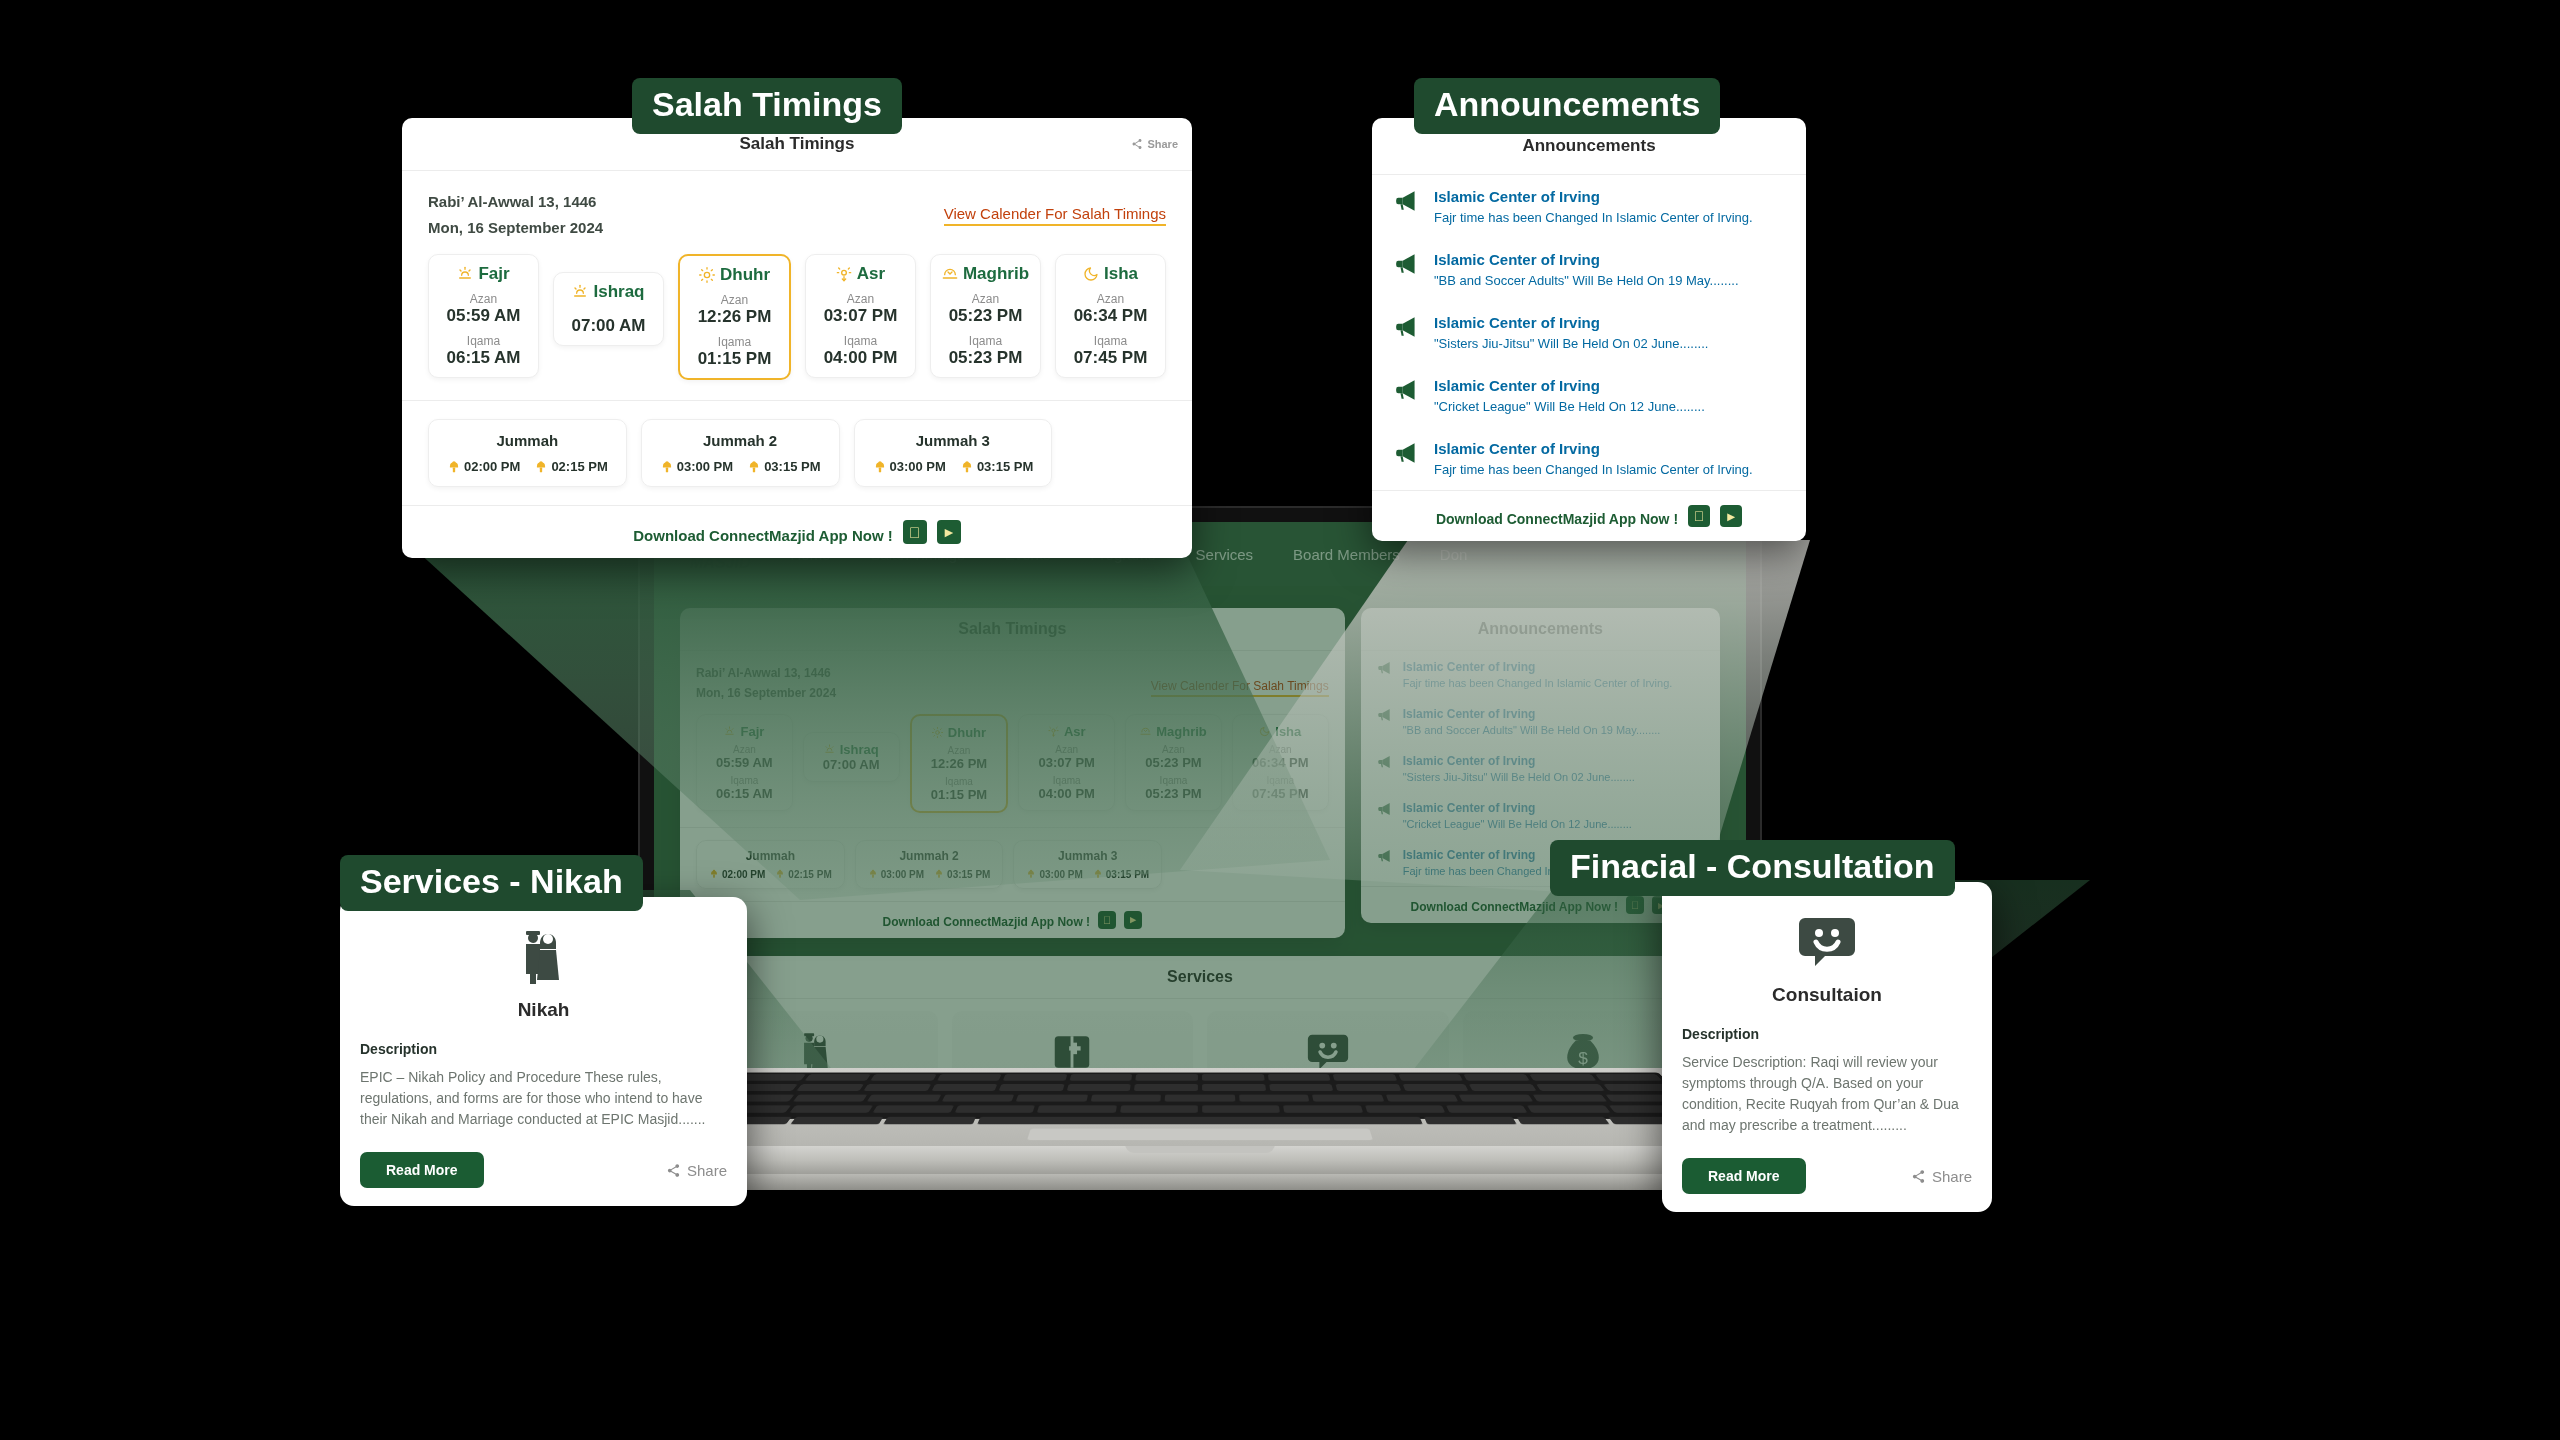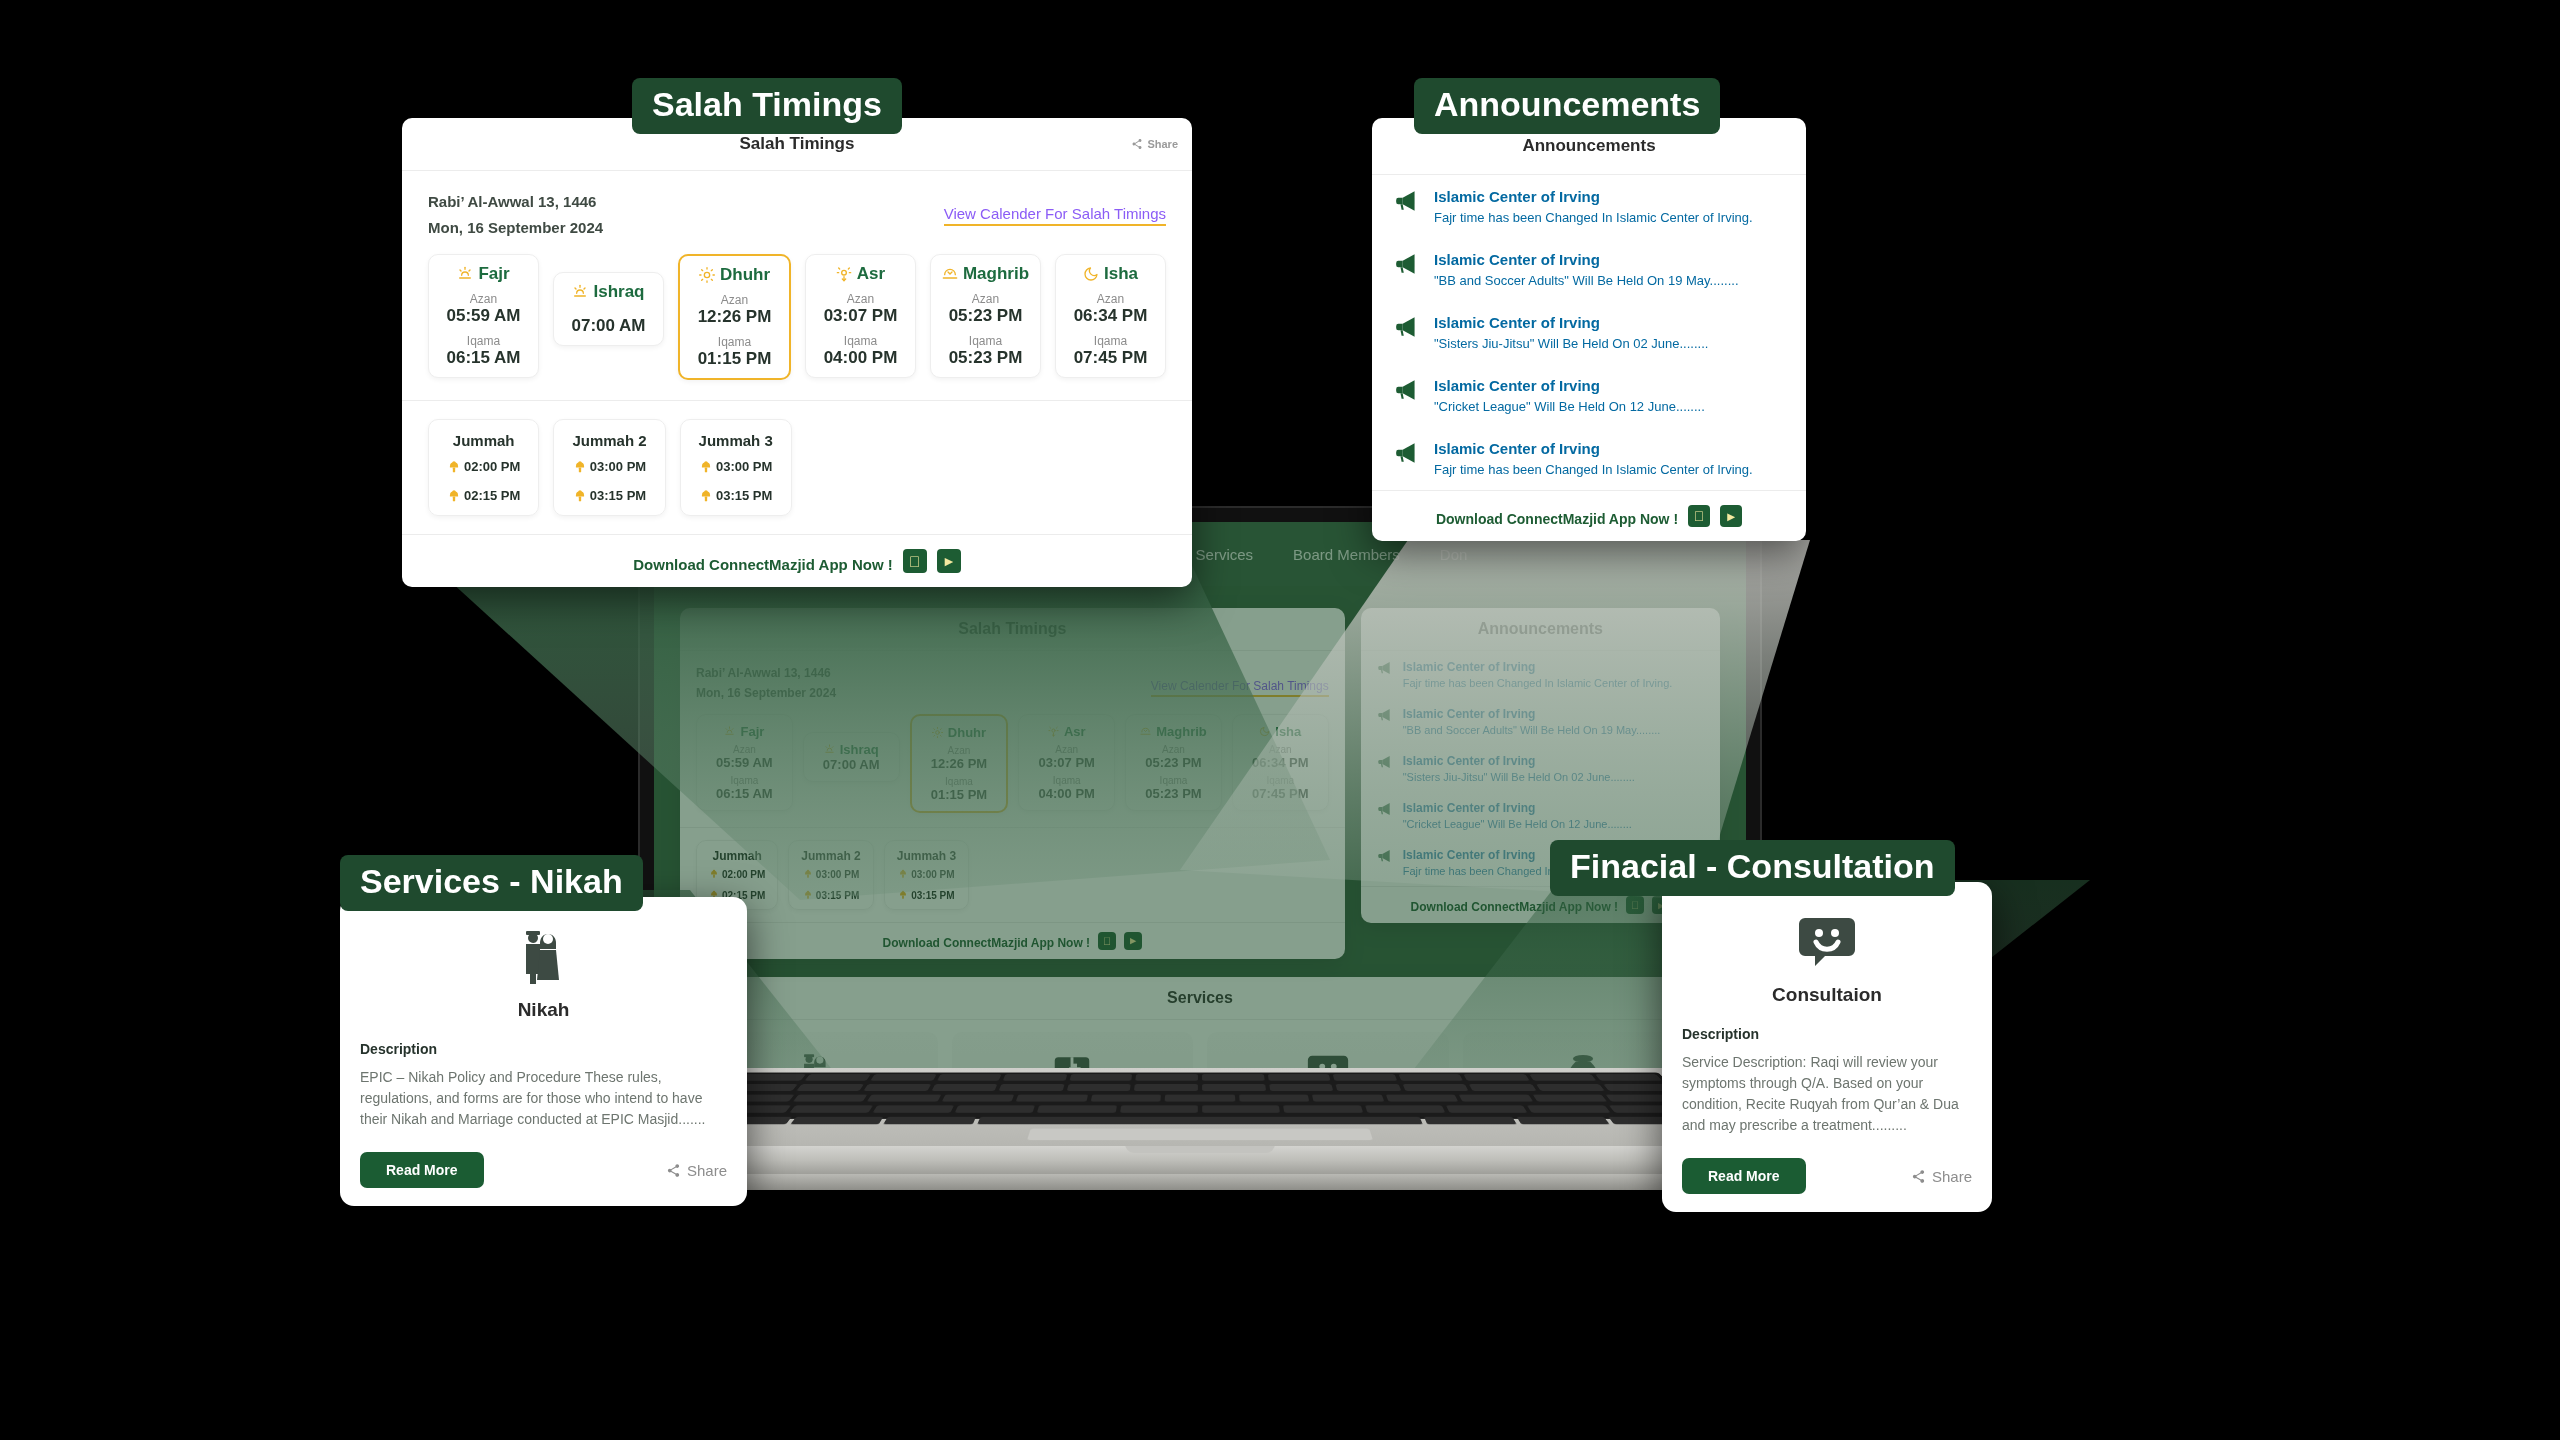--- a/index.html
+++ b/index.html
@@ -58,32 +58,32 @@
   .site-nav-links{display:flex; gap:40px; font-size:15px; color:#e8efe9; white-space:nowrap;}
   .site-body { position:relative; height:calc(100% - 64px); background:#2d5739; padding:22px 26px; }
 
   .panel { background:#fff; border-radius:10px; overflow:hidden; box-shadow:0 6px 20px rgba(0,0,0,.18); }
   .panel-head { position:relative; text-align:center; font-weight:700; color:#2b2b2b; padding:12px 0; border-bottom:1px solid #ececec; }
   .share { position:absolute; right:14px; top:50%; transform:translateY(-50%); font-size:11px; color:#9a9a9a; display:flex; align-items:center; gap:4px; }
 
   
   .salah-top{display:flex; justify-content:space-between; padding:12px 16px 4px 16px;}
   .salah-date{font-size:12px; font-weight:600; color:#3f4a43; line-height:1.7;}
-  .cal-link{font-size:12px; color:#8b5cf6; border-bottom:2px solid #f0b429; align-self:flex-start; margin-top:16px; padding-bottom:2px;}
+  .cal-link{font-size:12px; color:#c2410c; border-bottom:2px solid #f0b429; align-self:flex-start; margin-top:16px; padding-bottom:2px;}
   .prayers{display:flex; gap:10px; padding:6px 16px 14px 16px; align-items:flex-start;}
   .p-card{flex:1; border:1px solid #eee; border-radius:10px; background:#fff; text-align:center; padding:9px 0; box-shadow:0 2px 5px rgba(0,0,0,.05);}
   .p-card.mid{margin-top:18px;}
   .p-card.active{border:2px solid #f0b429;}
   .p-name{font-weight:700; color:#1d6b3f; font-size:13px; display:flex; align-items:center; justify-content:center; gap:5px;}
   .p-lbl{font-size:10px; color:#8c8c8c; margin-top:5px;}
   .p-time{font-size:13px; font-weight:700; color:#26332c;}
   .jummah-wrap{border-top:1px solid #ececec; display:flex; gap:10px; padding:12px 16px;}
   .j-card{border:1px solid #eee; border-radius:10px; padding:8px 12px; text-align:center; box-shadow:0 2px 5px rgba(0,0,0,.05);}
   .j-name{font-weight:700; font-size:12px; color:#26332c;}
-  .j-times{display:flex; gap:10px; align-items:center; margin-top:6px; font-size:10px; font-weight:600; color:#26332c;flex-direction:column;}
+  .j-times{display:flex; gap:10px; align-items:center; margin-top:6px; font-size:10px; font-weight:600; color:#26332c;}
   .j-times span{display:flex; align-items:center; gap:3px;}
   .panel-foot{border-top:1px solid #ececec; display:flex; justify-content:center; align-items:flex-end; gap:8px; padding:9px 0; font-size:12px; font-weight:700; color:#1d5c33;}
   .store{width:18px; height:18px; background:#1d5c33; border-radius:4px; display:flex; align-items:center; justify-content:center; color:#f5e9a0; font-size:11px;}
 
   
   .ann-item{display:flex; gap:10px; padding:9px 16px;}
   .ann-title{font-size:12px; font-weight:700; color:#0369a1;}
   .ann-text{font-size:11px; color:#0369a1; margin-top:3px;text-align:center;}
   .mega{width:20px; height:20px; flex:0 0 20px; color:#1d5c33;}
 

